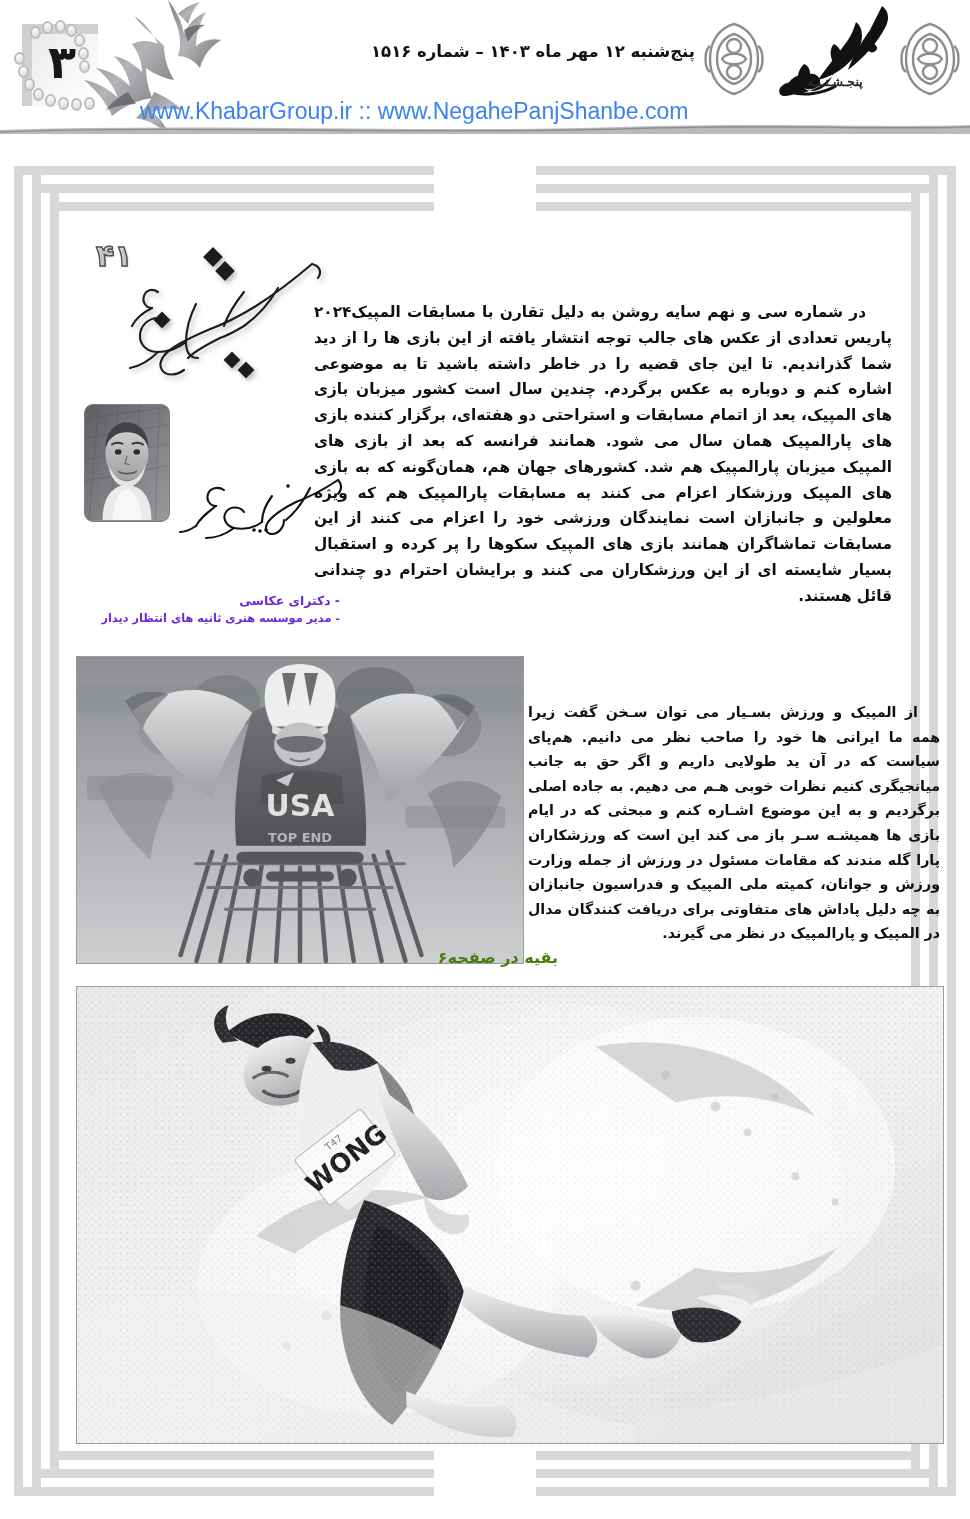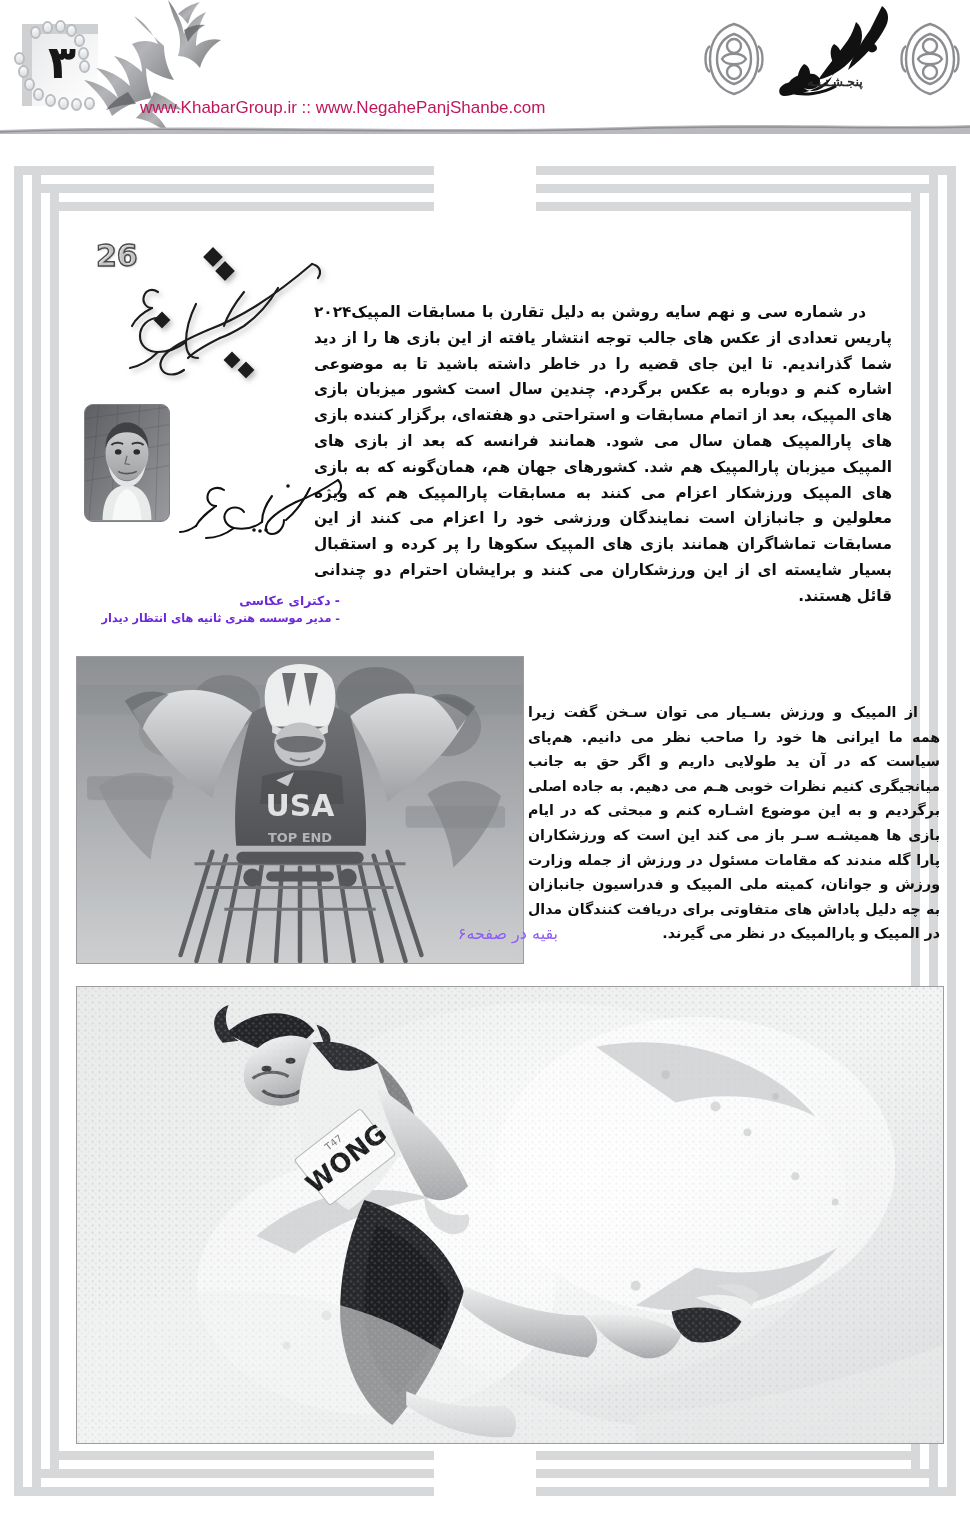--- a/index.html
+++ b/index.html
@@ -83,22 +83,22 @@
     color: #121212;
     letter-spacing: -.2px;
     white-space: nowrap;
     direction: rtl;
   }
 
   .urls {
     position: absolute;
     left: 140px; top: 98px;
     font-family: "Liberation Sans", sans-serif;
-    font-size: 17px;
-    color: #be185d;
+    font-size: 23px;
+    color: #3b82f6;
     direction: ltr;
     white-space: nowrap;
   }
 
   
   .logo-wrap {
     position: absolute;
     right: 8px; top: 2px;
     width: 262px; height: 118px;
   }
@@ -224,24 +224,24 @@
     font-size: 14.2px;
     line-height: 24.6px;
     color: #101010;
     text-align: justify;
     direction: rtl;
     font-weight: 600;
     text-indent: 22px;
   }
   .continued {
     position: absolute;
-    right: 412px; top: 924px;
+    right: 412px; top: 948px;
     font-size: 16px;
-    font-weight: 400;
-    color: #8b5cf6;
+    font-weight: 700;
+    color: #4d7c0f;
     direction: rtl;
   }
 
   .vrule {
     position: absolute;
     background: #c9cacc;
     width: 3px;
   }
 </style>
 </head>
@@ -286,20 +286,21 @@
         <path d="M62 20 C72 26 80 36 86 48 C78 44 68 44 60 48 C66 56 70 66 70 76 C62 68 52 62 42 60 C50 68 56 78 58 90 C48 80 36 74 24 72 C34 80 42 90 46 102 C36 92 24 86 12 84 C24 94 34 106 40 120 C52 110 66 104 80 102 C76 92 74 82 74 72 C82 78 92 82 102 84 C96 74 92 62 92 50 C84 42 72 32 62 20 Z"></path>
         <path d="M82 96 C92 100 102 106 110 114 C100 112 90 112 80 116 C88 122 94 130 98 140 C88 130 76 124 64 122 C72 114 78 106 82 96 Z"></path>
         <path d="M106 18 C112 12 120 8 128 6 C122 12 118 20 116 28 C112 24 110 20 106 18 Z"></path>
       </g>
       <g fill="#4a4c4f" opacity=".7">
         <path d="M112 34 C118 30 126 28 133 29 C126 33 120 39 116 46 Z"></path>
         <path d="M56 96 C48 100 40 106 34 114 C44 110 54 108 64 108 Z"></path>
       </g>
     </svg>
 
+    <div class="date-line">پنج‌شنبه ۱۲ مهر ماه ۱۴۰۳ – شماره ۱۵۱۶</div>
     <div class="urls">www.KhabarGroup.ir ::  www.NegahePanjShanbe.com</div>
 
     <div class="logo-wrap">
       <svg class="ornament right" viewBox="0 0 64 82">
         <g fill="none" stroke="#8b8d91" stroke-width="2.4">
           <path d="M32 6 C46 10 56 22 56 41 C56 60 46 72 32 76 C18 72 8 60 8 41 C8 22 18 10 32 6 Z"></path>
           <path d="M32 16 C42 19 49 28 49 41 C49 54 42 63 32 66 C22 63 15 54 15 41 C15 28 22 19 32 16 Z"></path>
           <circle cx="32" cy="28" r="7"></circle>
           <circle cx="32" cy="54" r="7"></circle>
           <path d="M20 41 C24 34 40 34 44 41 C40 48 24 48 20 41 Z"></path>
@@ -363,21 +364,21 @@
     <div class="bar" style="left:50px; top:1311px; width:384px; height:9px;"></div>
 
     <div class="bar" style="left:536px; top:1347px; width:420px; height:9px;"></div>
     <div class="bar" style="left:536px; top:1329px; width:402px; height:9px;"></div>
     <div class="bar" style="left:536px; top:1311px; width:384px; height:9px;"></div>
   </div>
 
   <div class="vrule" style="left:941px; top:300px; height:0px;"></div>
 
   <div class="col-logo">
-    <div class="col-logo-num">26</div>
+    <div class="col-logo-num">۴۱</div>
     <svg viewBox="0 0 270 160">
       <defs>
         <filter id="softsh" x="-20%" y="-20%" width="150%" height="150%">
           <feDropShadow dx="2.5" dy="3" stdDeviation="2.6" flood-color="#9a9a9a" flood-opacity=".65"></feDropShadow>
         </filter>
       </defs>
       <g filter="url(#softsh)" fill="none" stroke="#1c1c1c" stroke-width="2.2" stroke-linecap="round">
         <path d="M234 32 C220 44 200 60 178 74 C162 84 146 92 130 98"></path>
         <path d="M234 32 C242 34 244 40 240 46"></path>
         <path d="M130 98 C116 104 102 110 92 118 C84 124 80 132 84 138 C88 144 98 144 106 138"></path>

